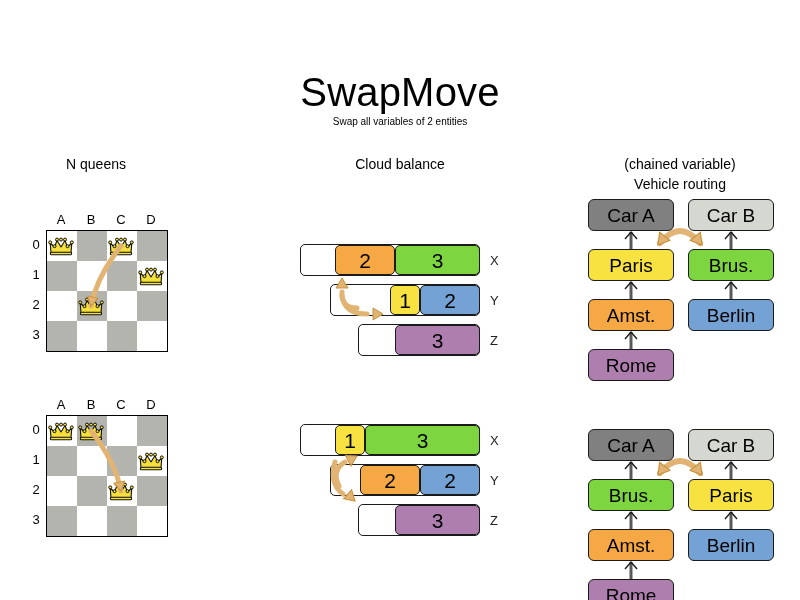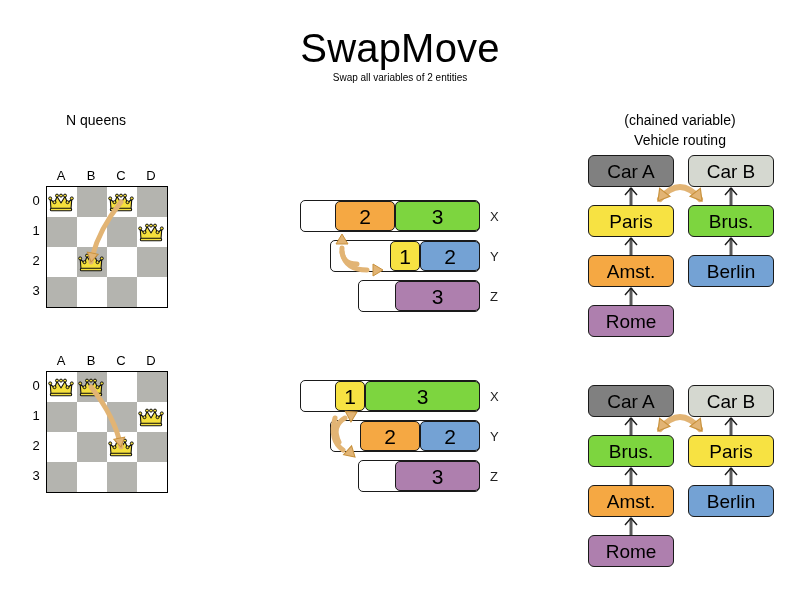--- a/index.html
+++ b/index.html
@@ -1,21 +1,21 @@
 <!DOCTYPE html>
 <html><head>
 <meta charset="utf-8">
 <style>
   html,body{margin:0;padding:0;}
   body{
     width:800px;height:600px;background:#ffffff;
     font-family:"Liberation Sans", sans-serif;
     color:#000;overflow:hidden;position:relative;
   }
-  .page{position:absolute;inset:0;}
+  .page{position:absolute;inset:0;margin-top:44px;}
 
   
   #title{
     position:absolute;left:0;top:26px;width:800px;text-align:center;
     font-size:40px;line-height:44px;font-weight:400;letter-spacing:.2px;
   }
   #subtitle{
     position:absolute;left:0;top:70px;width:800px;text-align:center;
     font-size:10px;line-height:16px;
   }
@@ -80,20 +80,21 @@
 </style>
 </head>
 <body>
 
 <div class="page">
 
   <div id="title">SwapMove</div>
   <div id="subtitle">Swap all variables of 2 entities</div>
 
   <div class="sec-head" id="head-queens">N queens</div>
+  <div class="sec-head" id="head-cloud">Cloud balance</div>
   <div class="sec-head" id="head-vrp">
     <div>(chained variable)</div>
     <div>Vehicle routing</div>
   </div>
 
   <div class="board-wrap" id="board-before" style="left:20px;top:168px;width:170px;height:160px;">
       <div class="col-lab" style="left: 26px;">A</div>
       <div class="col-lab" style="left: 56px;">B</div>
       <div class="col-lab" style="left: 86px;">C</div>
       <div class="col-lab" style="left: 116px;">D</div>

